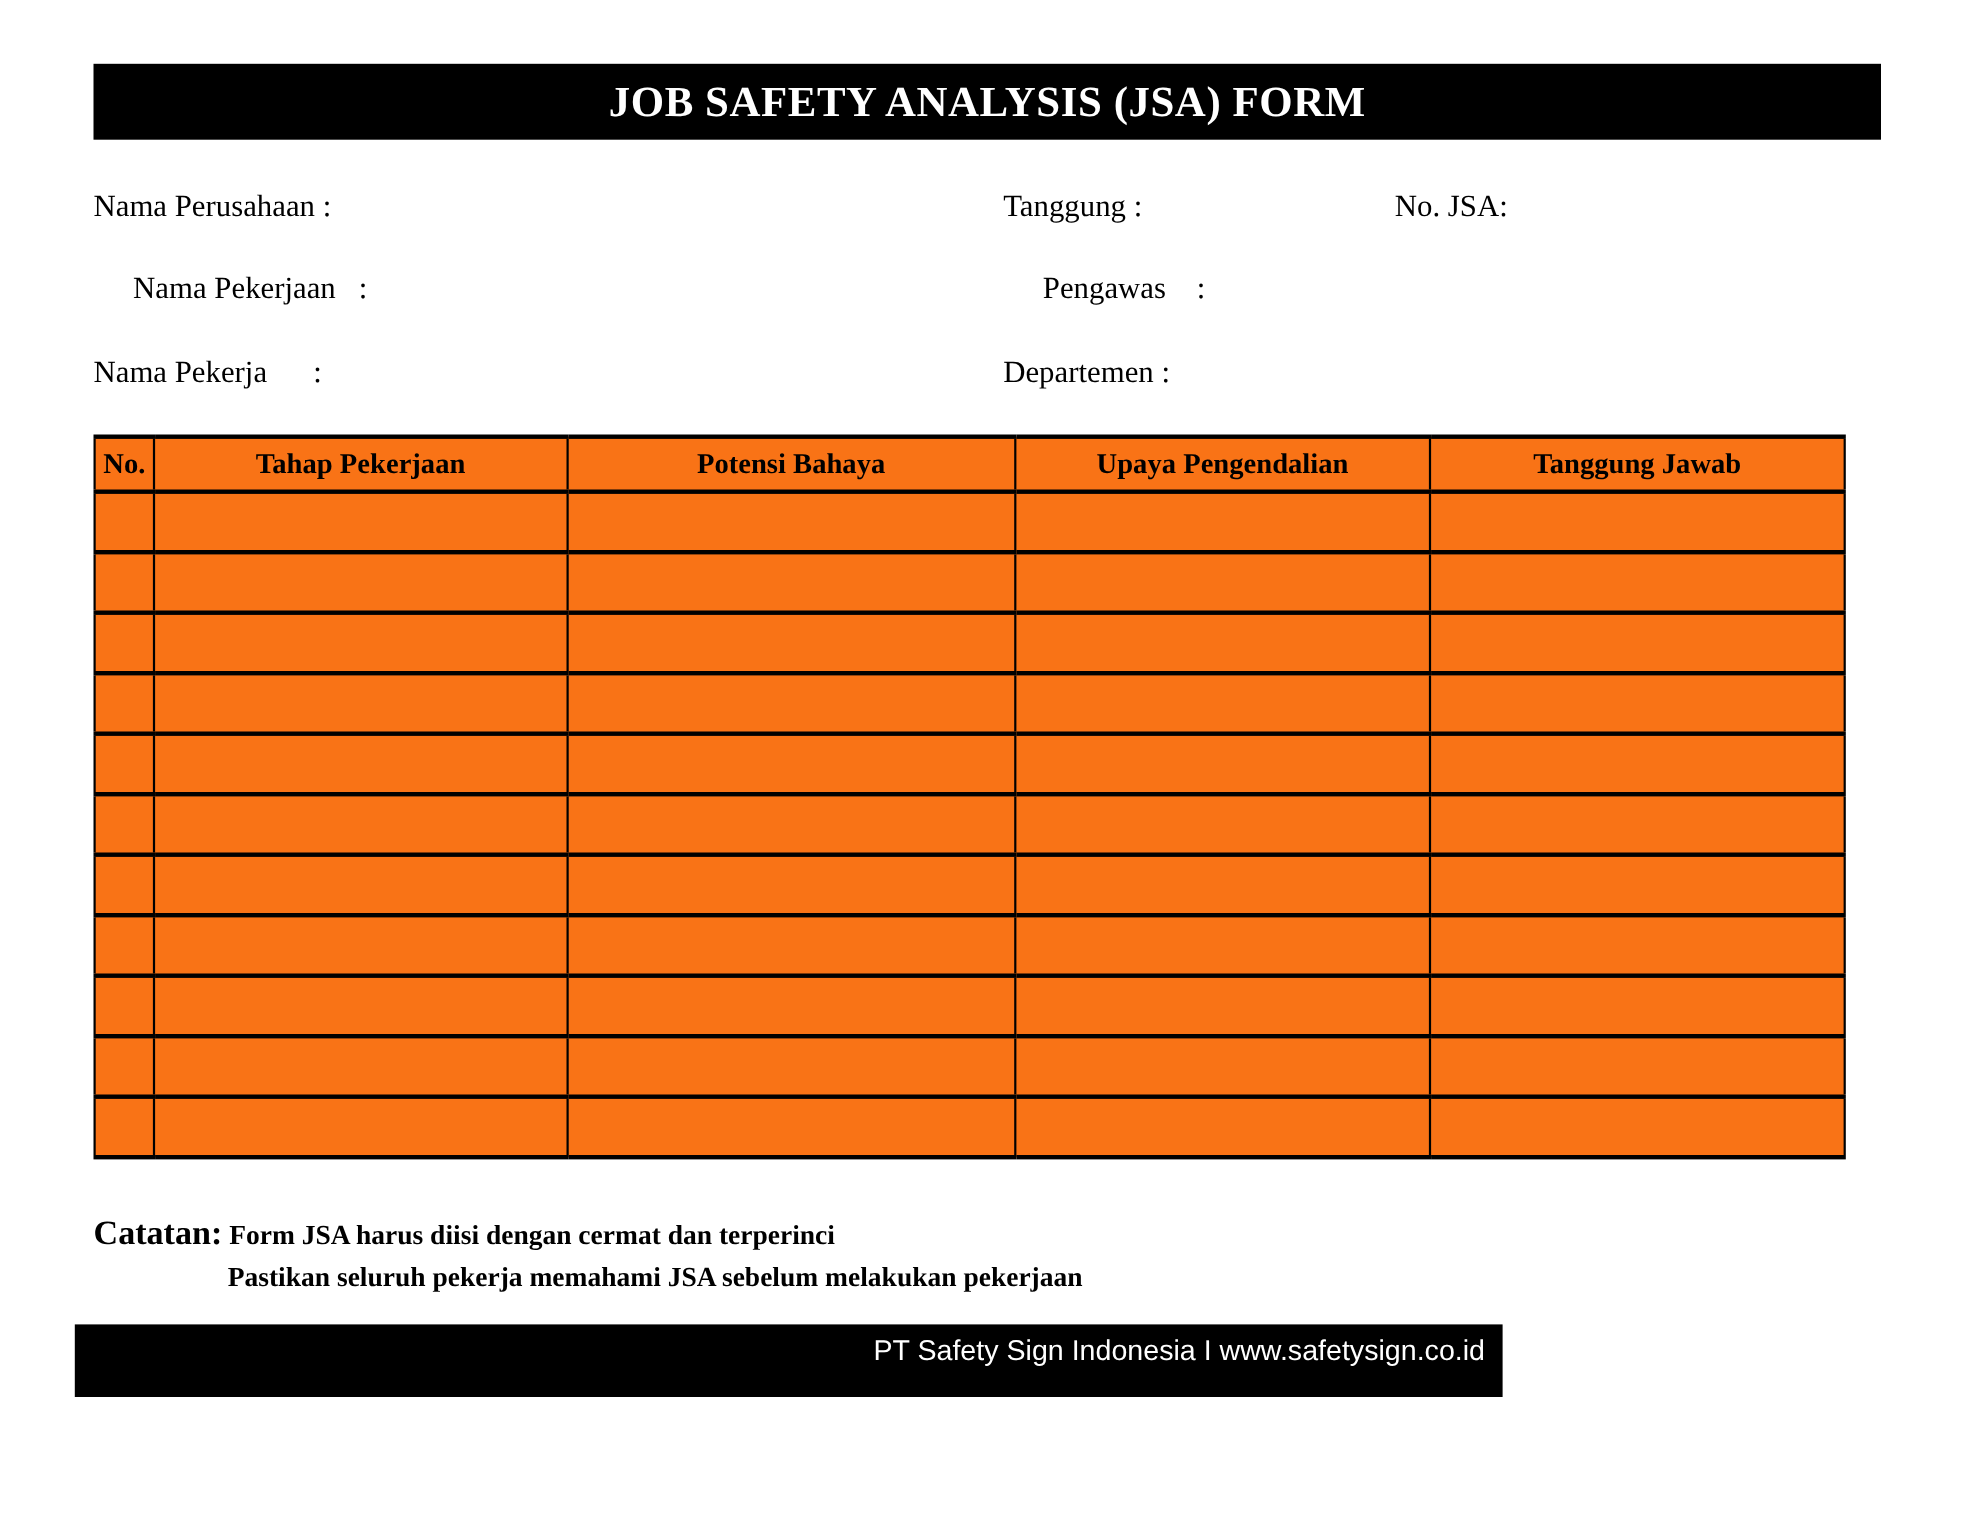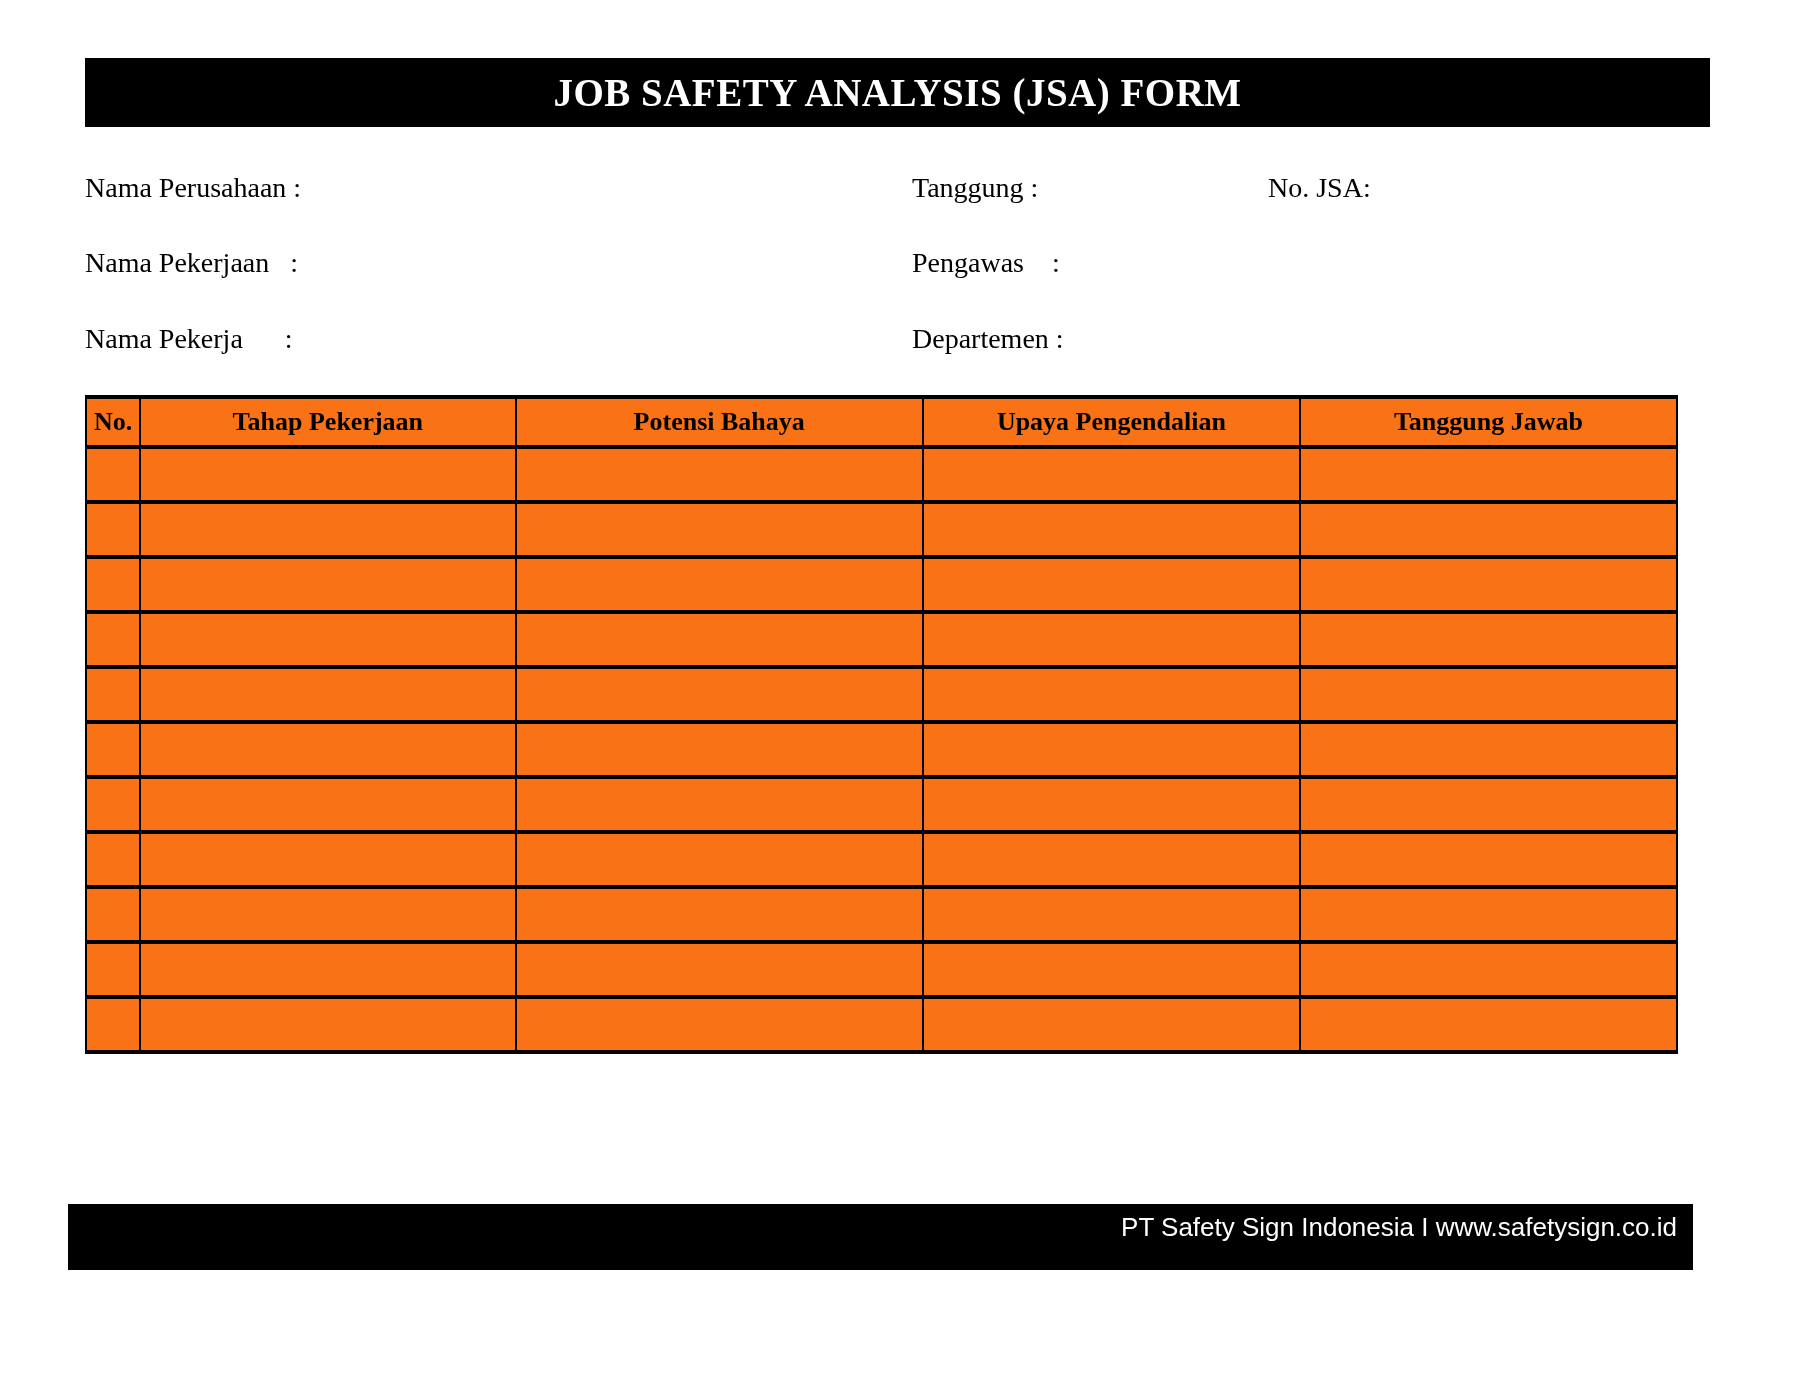--- a/index.html
+++ b/index.html
@@ -37,21 +37,21 @@
   .info-label {
     position: absolute;
     font-size: 28px;
     white-space: pre;
     line-height: 32px;
   }
   .col-left   { left: 85px; }
   .col-middle { left: 912px; }
   .col-right  { left: 1268px; }
   .row-1 { top: 172px; }
-  .row-2 { top: 247px; }
+  .row-2 { top: 247px; margin-left: 36px; }
   .row-3 { top: 323px; }
 
   
   .jsa-table {
     position: absolute;
     left: 85px; top: 395px;
     width: 1593px;
     border-collapse: collapse;
     table-layout: fixed;
   }
@@ -96,21 +96,21 @@
   .notes .line2 {
     margin-left: 122px;
     margin-top: 9px;
     white-space: pre;
   }
 
   
   .footer-bar {
     position: absolute;
     left: 68px; top: 1204px;
-    width: 1625px; height: 66px;
+    width: 1298px; height: 66px;
     background: #000000;
     text-align: right;
     padding: 8px 16px 0 0;
   }
   .footer-bar span {
     color: #ffffff;
     font-family: "Liberation Sans", sans-serif;
     font-size: 26px;
     white-space: pre;
   }
@@ -225,18 +225,22 @@
         <tr>
           <td></td>
           <td></td>
           <td></td>
           <td></td>
           <td></td>
         </tr>
       </tbody>
   </table>
 
+  <div class="notes">
+    <div class="line1"><span class="catatan-label">Catatan:</span><span class="note-text"> </span><span class="note-text">Form JSA harus diisi dengan cermat dan terperinci</span></div>
+    <div class="line2 note-text">Pastikan seluruh pekerja memahami JSA sebelum melakukan pekerjaan</div>
+  </div>
 
   <div class="footer-bar">
     <span>PT Safety Sign Indonesia I www.safetysign.co.id</span>
   </div>
 
 </div>
 
 </body></html>

